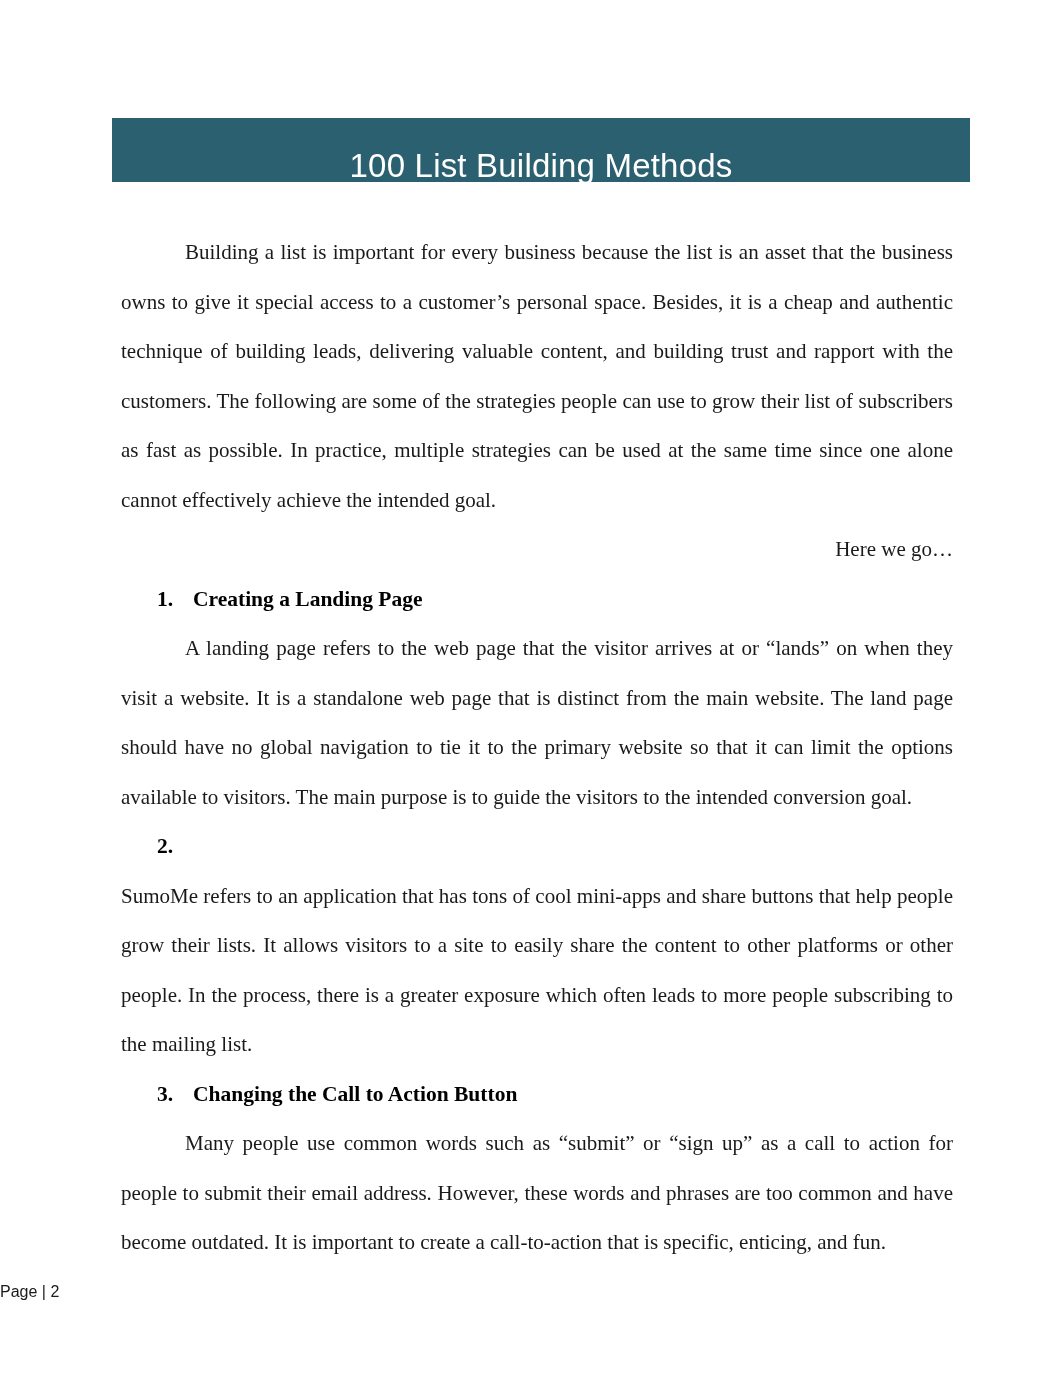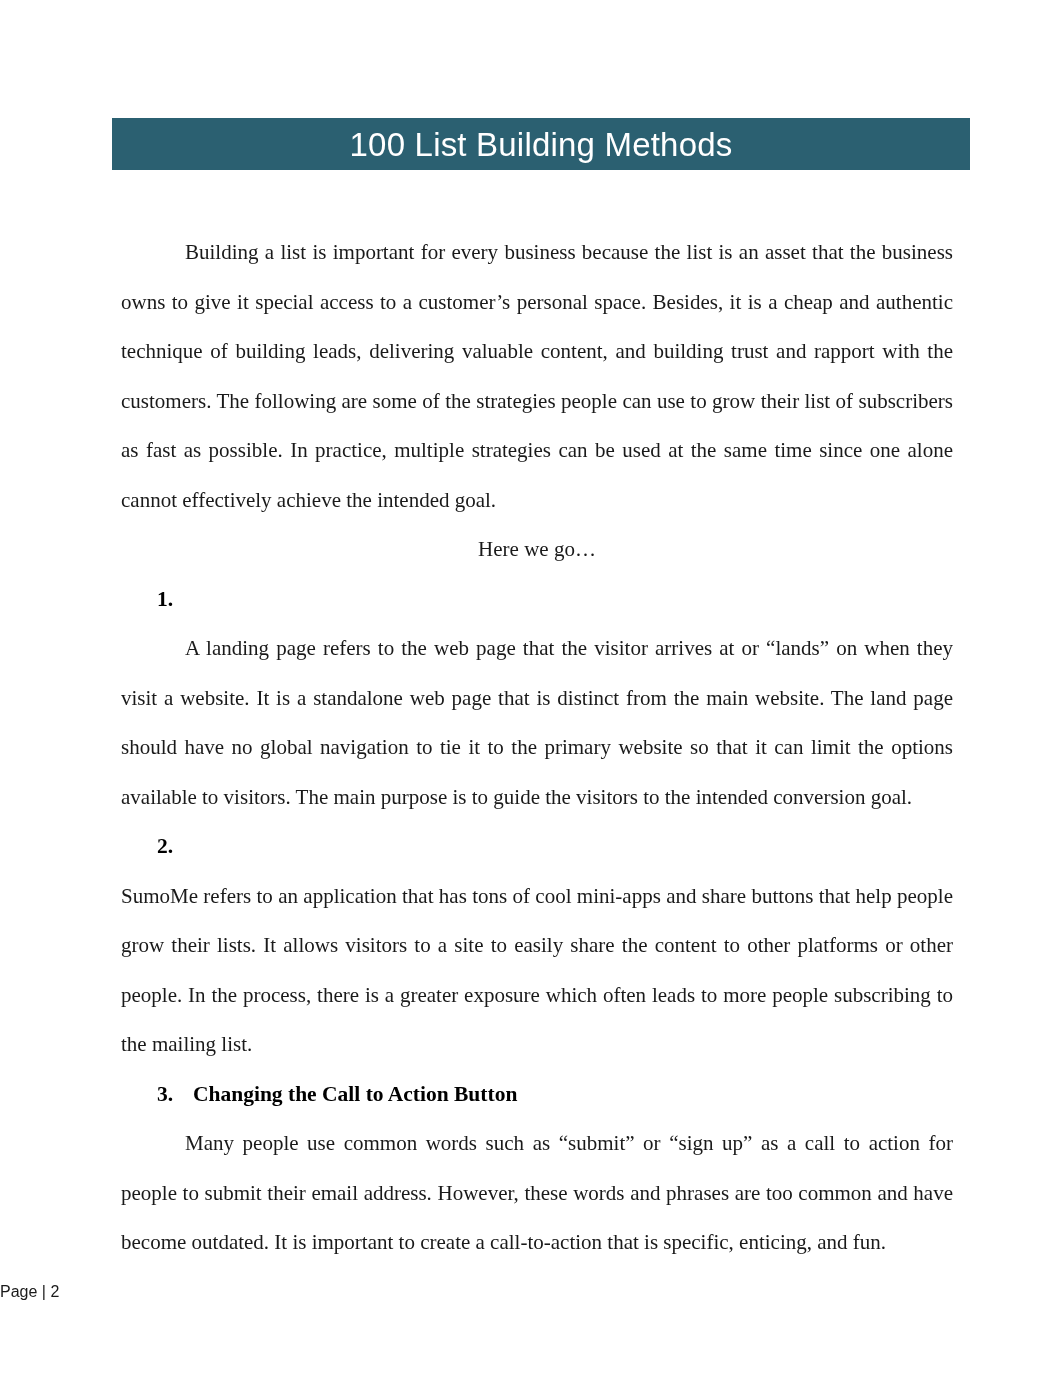--- a/index.html
+++ b/index.html
@@ -21,24 +21,24 @@
     height: 1385px;
     background: #ffffff;
     box-sizing: border-box;
     padding: 0;
   }
   .title-banner {
     position: absolute;
     left: 112px;
     top: 118px;
     width: 858px;
-    height: 52px;
+    height: 64px;
     background: #2b6071;
     display: flex;
-    align-items: center;
+    align-items: flex-end;
     justify-content: center;
   }
   .title-banner .title-text {
     font-family: "Liberation Sans", sans-serif;
     font-size: 33px;
     color: #ffffff;
     font-weight: 400;
     letter-spacing: 0.2px;
     line-height: 1;
   }
@@ -53,21 +53,21 @@
     font-size: 21px;
     line-height: 49.5px;
     text-align: justify;
     text-justify: inter-word;
     color: #1a1a1a;
   }
   p.indent {
     text-indent: 64px;
   }
   p.no-justify {
-    text-align: center;
+    text-align: right;
   }
   ol.method-list {
     margin: 0;
     padding: 0;
     list-style: none;
   }
   li.method-item {
     margin: 0;
     padding: 0;
   }
@@ -112,20 +112,21 @@
 
     <p class="body-text indent">Building a list is important for every business because the list is an asset that the business owns to give it special access to a customer’s personal space. Besides, it is a cheap and authentic technique of building leads, delivering valuable content, and building trust and rapport with the customers. The following are some of the strategies people can use to grow their list of subscribers as fast as possible. In practice, multiple strategies can be used at the same time since one alone cannot effectively achieve the intended goal.</p>
 
     <p class="body-text no-justify">Here we go…</p>
 
     <ol class="method-list">
 
       <li class="method-item">
         <div class="method-heading">
           <span class="method-num">1.</span>
+          <span class="method-title">Creating a Landing Page</span>
         </div>
         <p class="body-text indent">A landing page refers to the web page that the visitor arrives at or “lands” on when they visit a website. It is a standalone web page that is distinct from the main website. The land page should have no global navigation to tie it to the primary website so that it can limit the options available to visitors. The main purpose is to guide the visitors to the intended conversion goal.</p>
       </li>
 
       <li class="method-item">
         <div class="method-heading">
           <span class="method-num">2.</span>
         </div>
         <p class="body-text">SumoMe refers to an application that has tons of cool mini-apps and share buttons that help people grow their lists. It allows visitors to a site to easily share the content to other platforms or other people. In the process, there is a greater exposure which often leads to more people subscribing to the mailing list.</p>
       </li>

